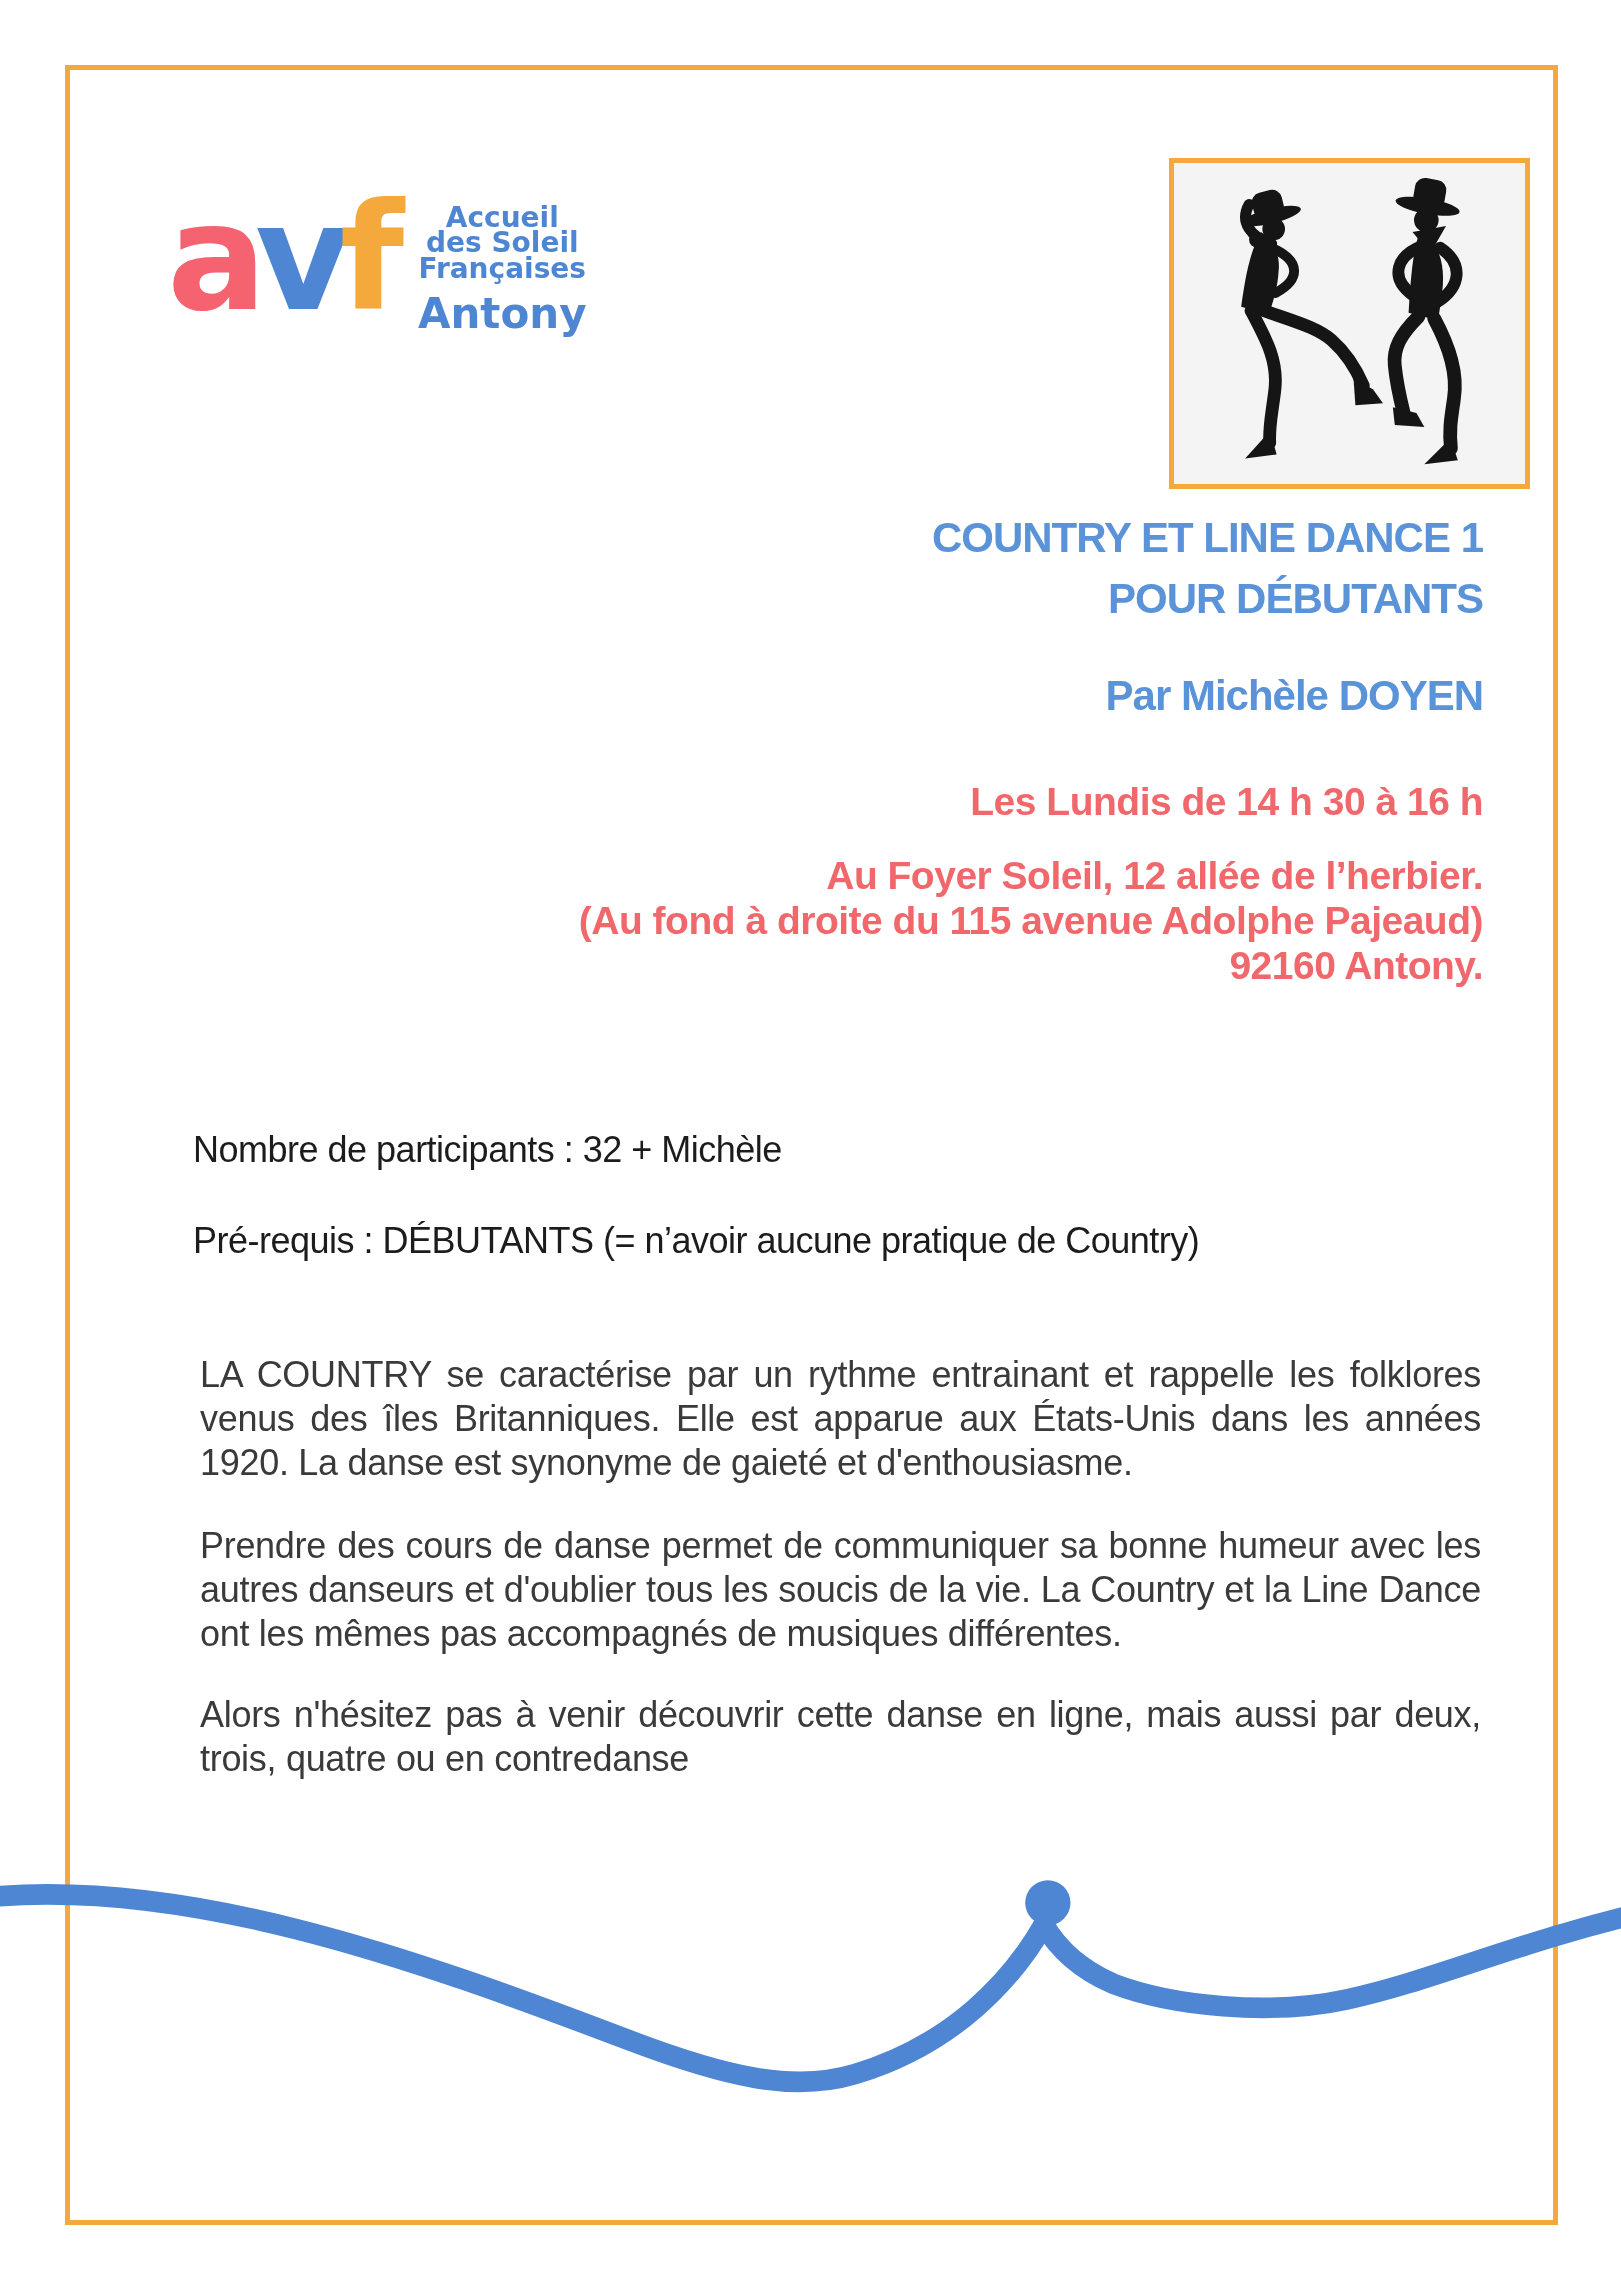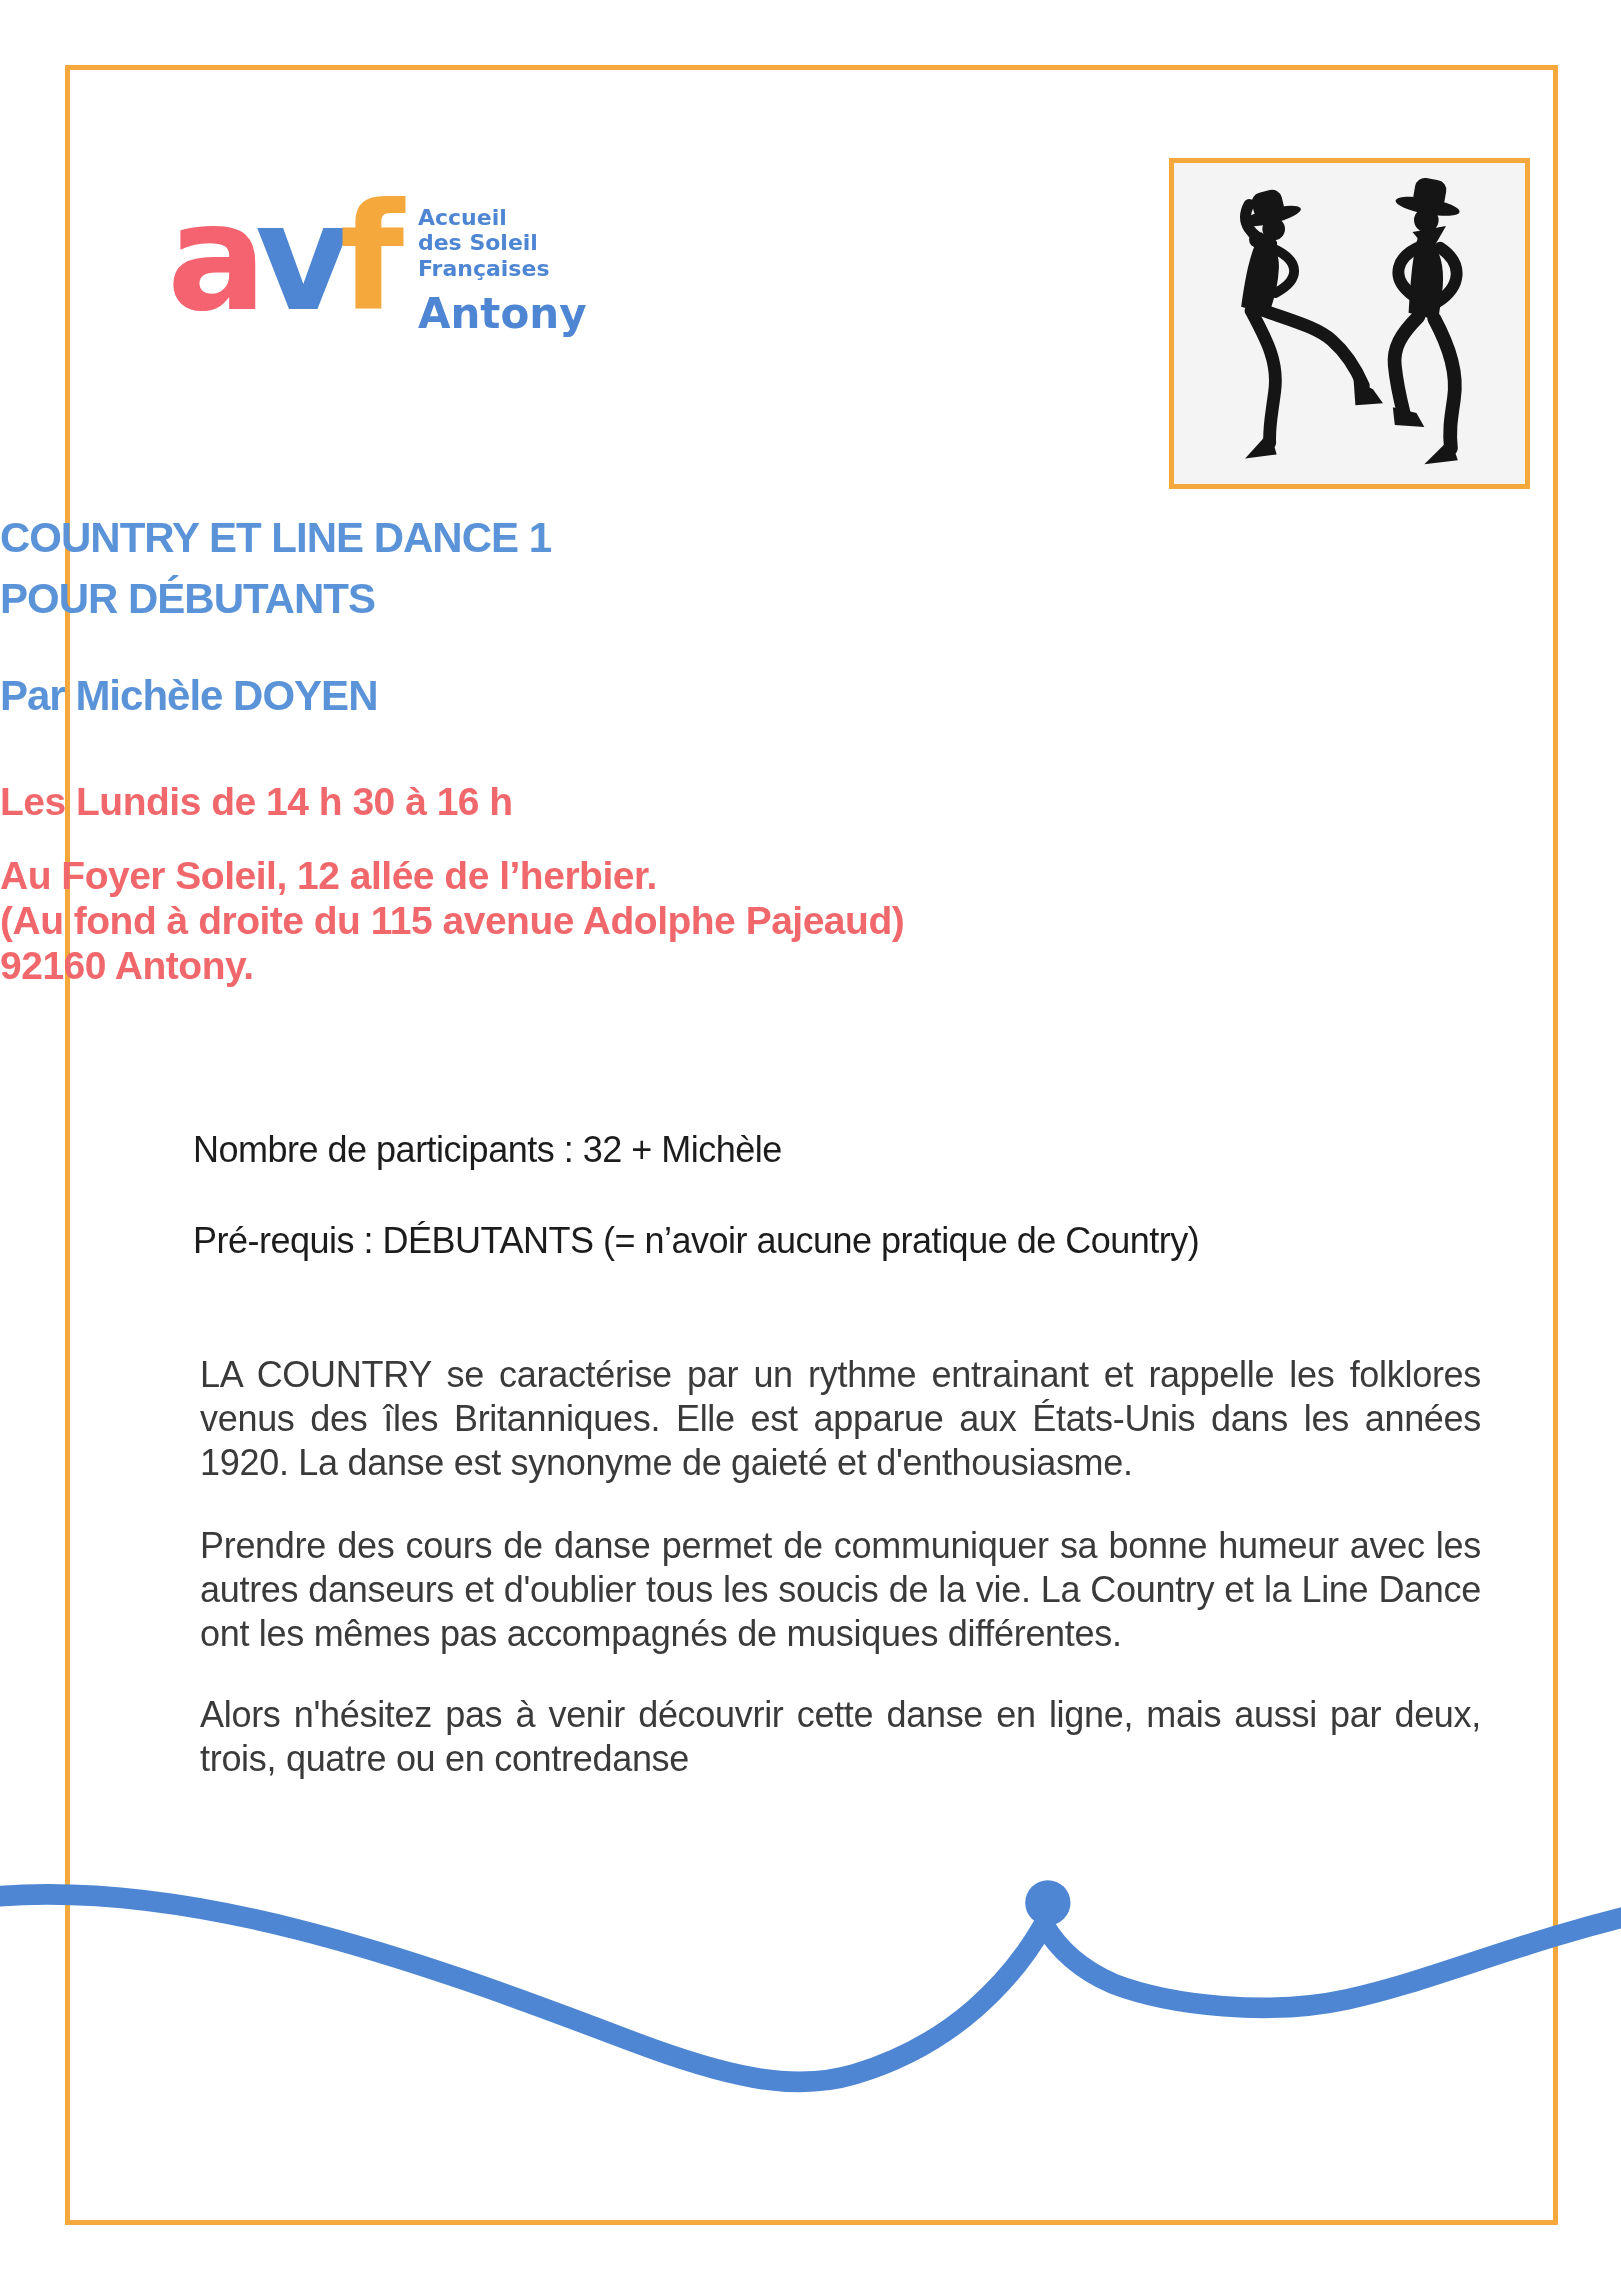--- a/index.html
+++ b/index.html
@@ -15,40 +15,41 @@
   .logo{position:absolute;left:167px;top:189px;z-index:2;display:flex;}
   .logo-letters{
     font-family:"DejaVu Sans", sans-serif;font-weight:bold;font-size:148px;
     line-height:138px;letter-spacing:-11.8px;display:flex;
   }
   .logo-letter-a{color:#F4636F;}
   .logo-letter-v{color:#4E86D3;}
   .logo-letter-f{color:#F5A83B;}
   .logo-text{margin-left:25.6px;padding-top:15.8px;}
   .logo-tagline{
-    color:#4E86D3;font-weight:bold;font-size:22px;line-height:25.6px;
+    color:#4E86D3;font-weight:bold;font-size:28px;line-height:25.6px;
     font-family:"DejaVu Sans", sans-serif;
+    text-align:center;
   }
   .logo-city{
     color:#4E86D3;font-weight:bold;font-size:42px;margin-top:7.9px;
     font-family:"DejaVu Sans", sans-serif;
   }
   
   .dancers-box{
     position:absolute;left:1169px;top:158px;width:351px;height:321px;
     border:5.9px solid #F5A83B;background:#f4f4f4;z-index:2;
   }
   .sil{fill:#151515;}
   .limb10{fill:none;stroke:#151515;stroke-width:10px;stroke-linecap:round;}
   .limb11{fill:none;stroke:#151515;stroke-width:11px;stroke-linecap:round;}
   .limb12{fill:none;stroke:#151515;stroke-width:12px;stroke-linecap:round;}
   .limb13{fill:none;stroke:#151515;stroke-width:13px;stroke-linecap:round;}
   .limb14{fill:none;stroke:#151515;stroke-width:14px;stroke-linecap:round;}
   
-  .center-line{position:absolute;left:0;width:1483px;text-align:left;z-index:2;}
+  .center-line{position:absolute;left:0;width:1483px;text-align:right;z-index:2;}
   .h-blue{color:#5B93D8;font-weight:bold;font-size:42px;letter-spacing:-1px;}
   .h-red{color:#F0686B;font-weight:bold;font-size:39px;letter-spacing:-0.5px;}
   .title1{top:514px;}
   .title2{top:575px;}
   .instructor{top:672px;}
   .time-line{top:780px;}
   .venue-block{top:853px;line-height:45px;}
   
   .detail-line{
     position:absolute;left:193px;width:1290px;font-size:36px;color:#1C1C1C;

